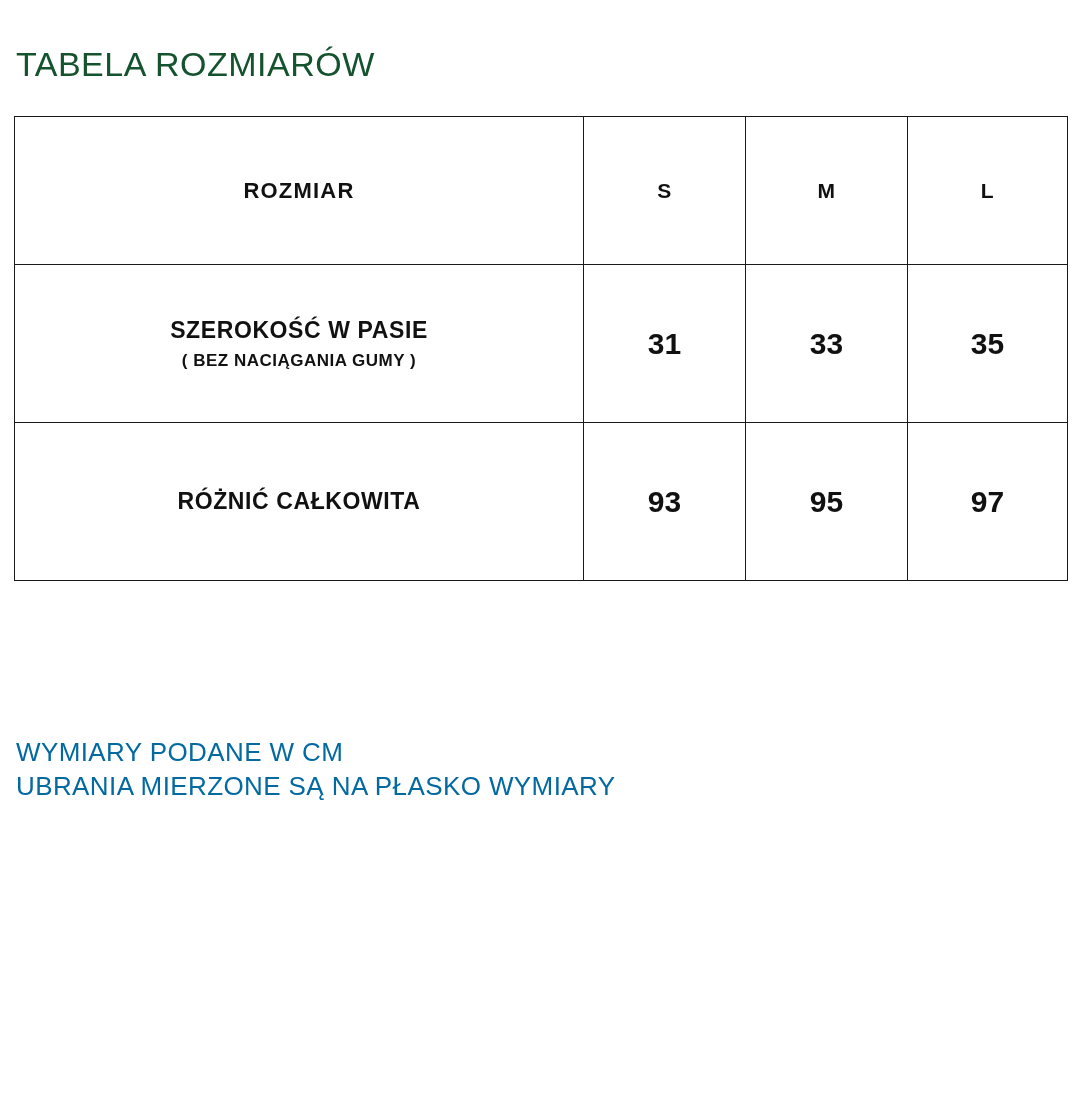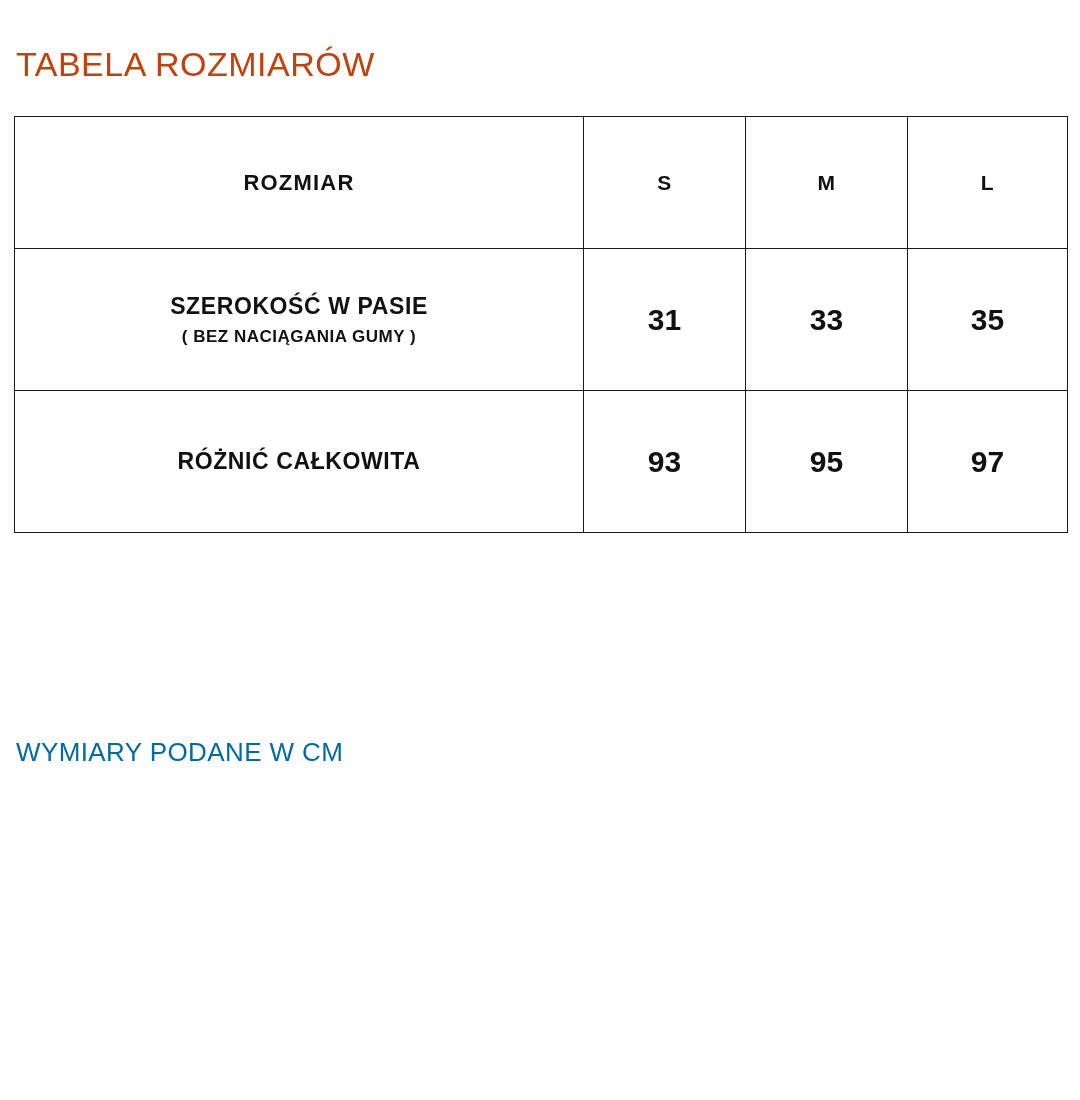--- a/index.html
+++ b/index.html
@@ -21,36 +21,36 @@
     height: 1100px;
     box-sizing: border-box;
   }
   .title {
     position: absolute;
     left: 16px;
     top: 45px;
     font-size: 34px;
     letter-spacing: 0.5px;
     font-weight: 400;
-    color: #c2410c;
+    color: #14532d;
     white-space: nowrap;
   }
   table.size-table {
     position: absolute;
     left: 14px;
     top: 116px;
     width: 1053px;
     border-collapse: collapse;
     table-layout: fixed;
   }
   table.size-table td {
     border: 1px solid #1a1a1a;
     text-align: center;
     vertical-align: middle;
-    padding: 0;
+    padding: 8px;
   }
   .col-label { width: 569px; }
   .col-size  { width: 162px; }
   .col-size-last { width: 160px; }
 
   .row-head td { height: 131px; }
   .row-body td { height: 141px; }
 
   .head-label {
     font-size: 22px;
@@ -130,15 +130,16 @@
         </td>
         <td class="cell-value">93</td>
         <td class="cell-value">95</td>
         <td class="cell-value">97</td>
       </tr>
     </tbody>
   </table>
 
   <div class="notes">
     <div>WYMIARY PODANE W CM</div>
+    <div>UBRANIA MIERZONE SĄ NA PŁASKO  WYMIARY</div>
   </div>
 
 </div>
 
 </body></html>

